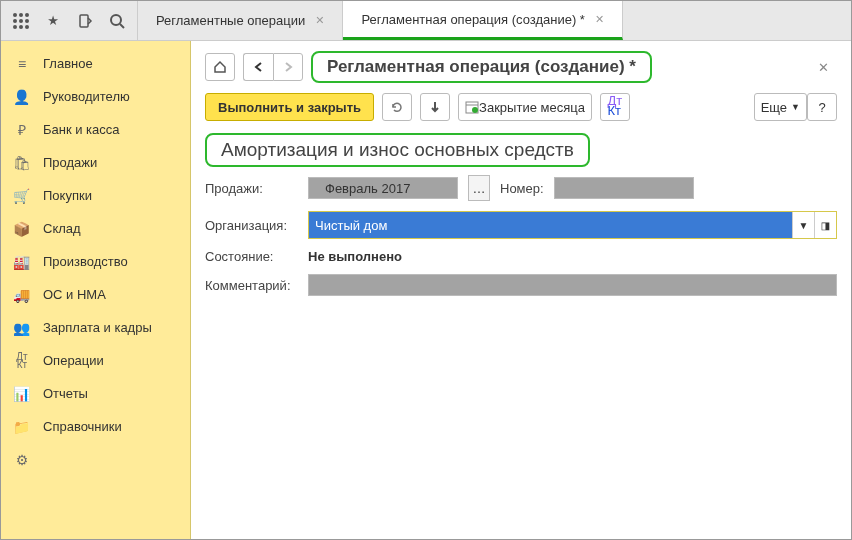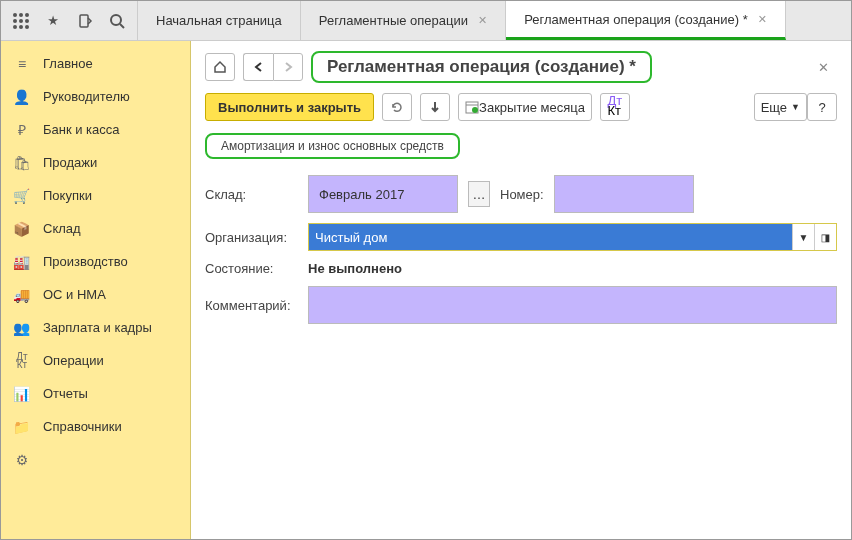--- a/index.html
+++ b/index.html
@@ -19,25 +19,25 @@
 .nav-row{display:flex;align-items:center;gap:8px;margin-bottom:10px}
 .sqbtn{height:28px;min-width:30px;border:1px solid #bbb;border-radius:3px;background:#fff;display:flex;align-items:center;justify-content:center;cursor:pointer;padding:0 6px}
 .arrow-group{display:flex}
 .arrow-group .sqbtn:first-child{border-radius:3px 0 0 3px;border-right:none}
 .arrow-group .sqbtn:last-child{border-radius:0 3px 3px 0}
 .page-title{border:2px solid #2db82d;border-radius:8px;padding:4px 14px;font-size:17px;font-weight:bold;color:#444}
 .close-x{margin-left:auto;color:#888;cursor:pointer;padding:4px 8px}
 .toolbar{display:flex;align-items:center;gap:8px;margin-bottom:12px}
 .yellow-btn{background:#ffe24d;border:1px solid #c7ad00;border-radius:3px;padding:13px 12px;height:28px;display:flex;align-items:center;font-weight:bold;cursor:pointer}
 .tool-right{margin-left:auto;display:flex;gap:0}
-.subtitle{border:2px solid #2db82d;border-radius:8px;padding:4px 14px;font-size:12px;color:#444;display:inline-block;margin-bottom:16px}
+.subtitle{border:2px solid #2db82d;border-radius:8px;padding:4px 14px;font-size:19px;color:#444;display:inline-block;margin-bottom:8px}
 .form{display:grid;grid-template-columns:95px 1fr;row-gap:10px;column-gap:8px;align-items:center;max-width:640px}
 .lbl{color:#444}
 .period-row{display:flex;align-items:center;gap:10px}
-.inpt{height:38px;border:1px solid #bbb;padding:0 10px;background:#c4b5fd}
+.inpt{height:22px;border:1px solid #bbb;padding:0 16px;background:#a3a3a3}
 .period-input{width:150px}
 .dots-btn{width:22px;height:26px;border:1px solid #bbb;background:#f4f4f4;display:flex;align-items:center;justify-content:center;cursor:pointer}
 .num-input{width:140px}
 .org-wrap{display:flex;align-items:center;border:1px solid #d6c84a;height:28px}
 .org-input{flex:1;border:none;height:100%;padding:0 6px;background:#3a7bd5;color:#fff}
 .org-input::selection{background:#3a7bd5;color:#fff}
 .org-btn{width:22px;height:100%;border-left:1px solid #ccc;background:#fff;display:flex;align-items:center;justify-content:center;cursor:pointer;font-size:10px}
 .state{font-weight:bold}
 .comment-input{width:100%;max-width:540px}
 svg{display:block}
@@ -71,23 +71,20 @@
       </div>
     <div class="tbtn">
         <svg width="16" height="16" viewBox="0 0 16 16">
           <circle cx="7" cy="7" r="5" fill="none" stroke="#555" stroke-width="2"></circle>
           <line x1="11" y1="11" x2="15" y2="15" stroke="#555" stroke-width="2"></line>
         </svg>
       </div>
   </div>
   <div class="tabs">
     <div class="tab">
-        <span>Начальная страница</span>
-      </div>
-    <div class="tab">
         <span>Регламентные операции</span>
         <span class="x">✕</span>
       </div>
     <div class="tab active">
         <span>Регламентная операция (создание) *</span>
         <span class="x">✕</span>
       </div>
   </div>
 </div>
 
@@ -185,35 +182,35 @@
         </div>
       <div class="sqbtn" style="gap:0">
         <svg width="14" height="14" viewBox="0 0 14 14">
             <rect x="1" y="2" width="12" height="11" fill="none" stroke="#888" stroke-width="1"></rect>
             <line x1="1" y1="5" x2="13" y2="5" stroke="#888"></line>
             <circle cx="10" cy="10" r="3" fill="#3a3"></circle>
           </svg>
         <span>Закрытие месяца</span>
       </div>
       <div class="sqbtn">
-          <span style="font-size:8px;line-height:8px"><span style="color:#8b5cf6">Дт</span><br><span style="color:#000000">Кт</span></span>
+          <span style="font-size:8px;line-height:8px"><span style="color:#8b5cf6">Дт</span><br><span style="color:#1d4ed8">Кт</span></span>
         </div>
       <div class="tool-right">
         <div class="sqbtn" style="gap:4px">
             <span>Еще</span>
             <span style="font-size:9px">▼</span>
           </div>
         <div class="sqbtn">?</div>
       </div>
     </div>
 
     <div class="subtitle">Амортизация и износ основных средств</div>
 
     <div class="form">
-      <div class="lbl">Склад:</div>
+      <div class="lbl">Продажи:</div>
       <div class="period-row">
         <input class="inpt period-input" value="Февраль 2017" style="">
         <div class="dots-btn">…</div>
         <div class="lbl">Номер:</div>
         <input class="inpt num-input" value="" style="">
       </div>
 
       <div class="lbl">Организация:</div>
       <div class="org-wrap">
         <input class="org-input" value="Чистый дом" style="">

